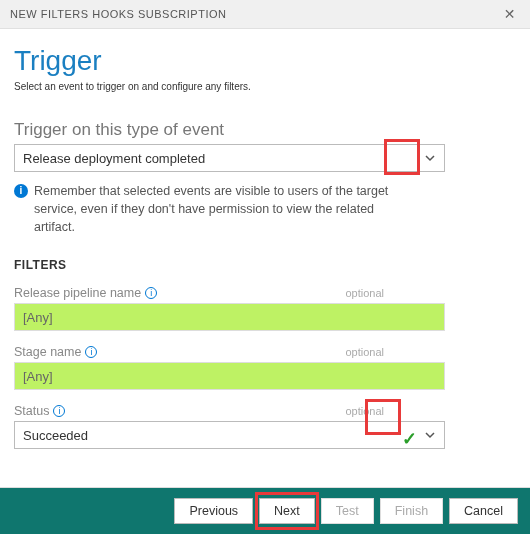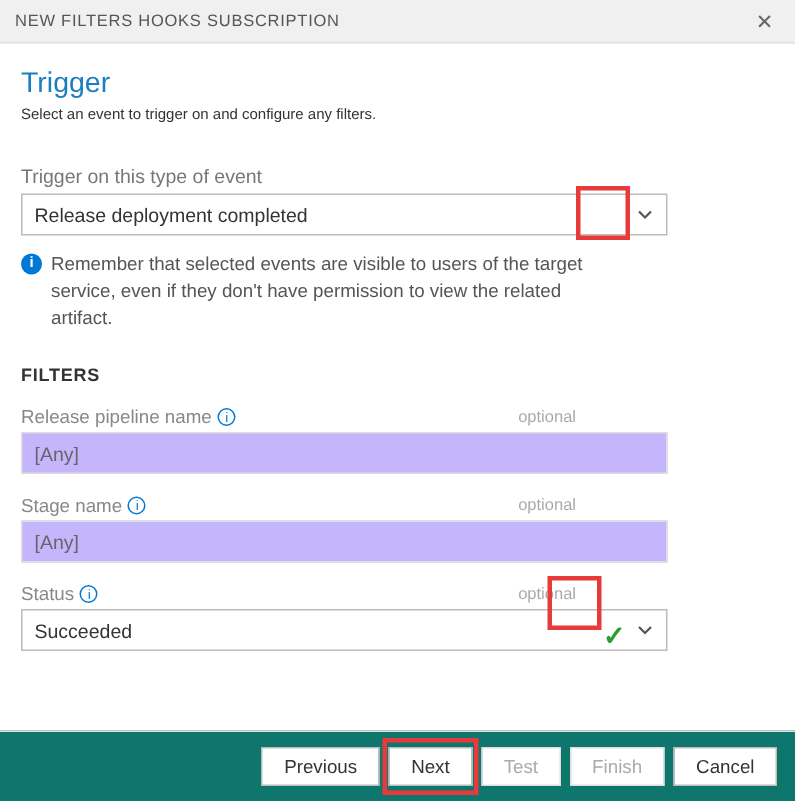--- a/index.html
+++ b/index.html
@@ -27,30 +27,30 @@
       color: #666;
       cursor: pointer;
       padding: 0 4px;
     }
     .content {
       padding: 16px 14px 0 14px;
     }
     h1 {
       color: #1a7fc1;
       font-weight: 300;
-      font-size: 19px;
+      font-size: 28px;
       margin-bottom: 4px;
     }
     .subtitle {
       font-size: 10px;
       color: #333;
       margin-bottom: 28px;
     }
     .field-label {
-      font-size: 13px;
+      font-size: 17px;
       color: #777;
       margin-bottom: 4px;
       display: flex;
       align-items: center;
       gap: 4px;
     }
     .select-row {
       position: relative;
       margin-bottom: 10px;
     }
@@ -60,21 +60,21 @@
       padding: 5px 30px 5px 8px;
       font-size: 13px;
       color: #333;
       background: #fff;
       position: relative;
       height: 28px;
       display: flex;
       align-items: center;
     }
     .select-grey {
-      background: #c4b5fd;
+      background: #bef264;
       border-color: #ddd;
       color: #666;
     }
     .chevron {
       position: absolute;
       right: 8px;
       top: 50%;
       transform: translateY(-50%);
       pointer-events: none;
     }

